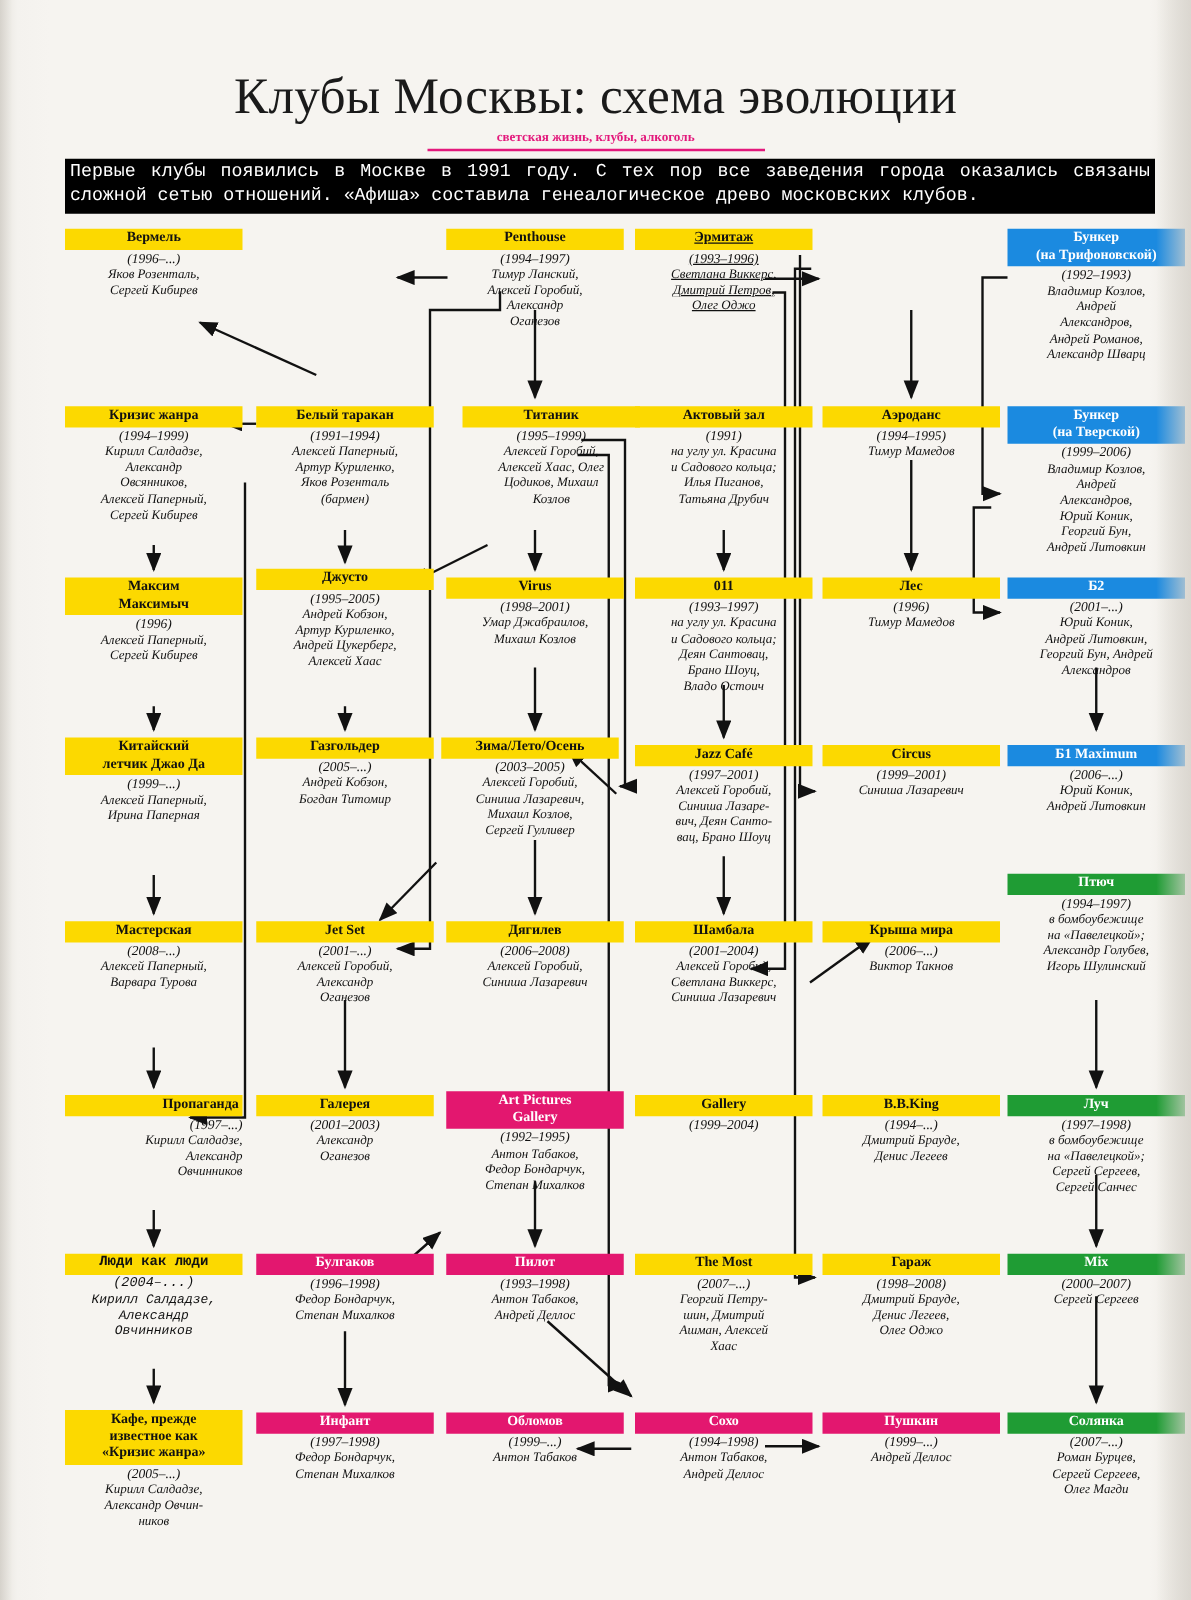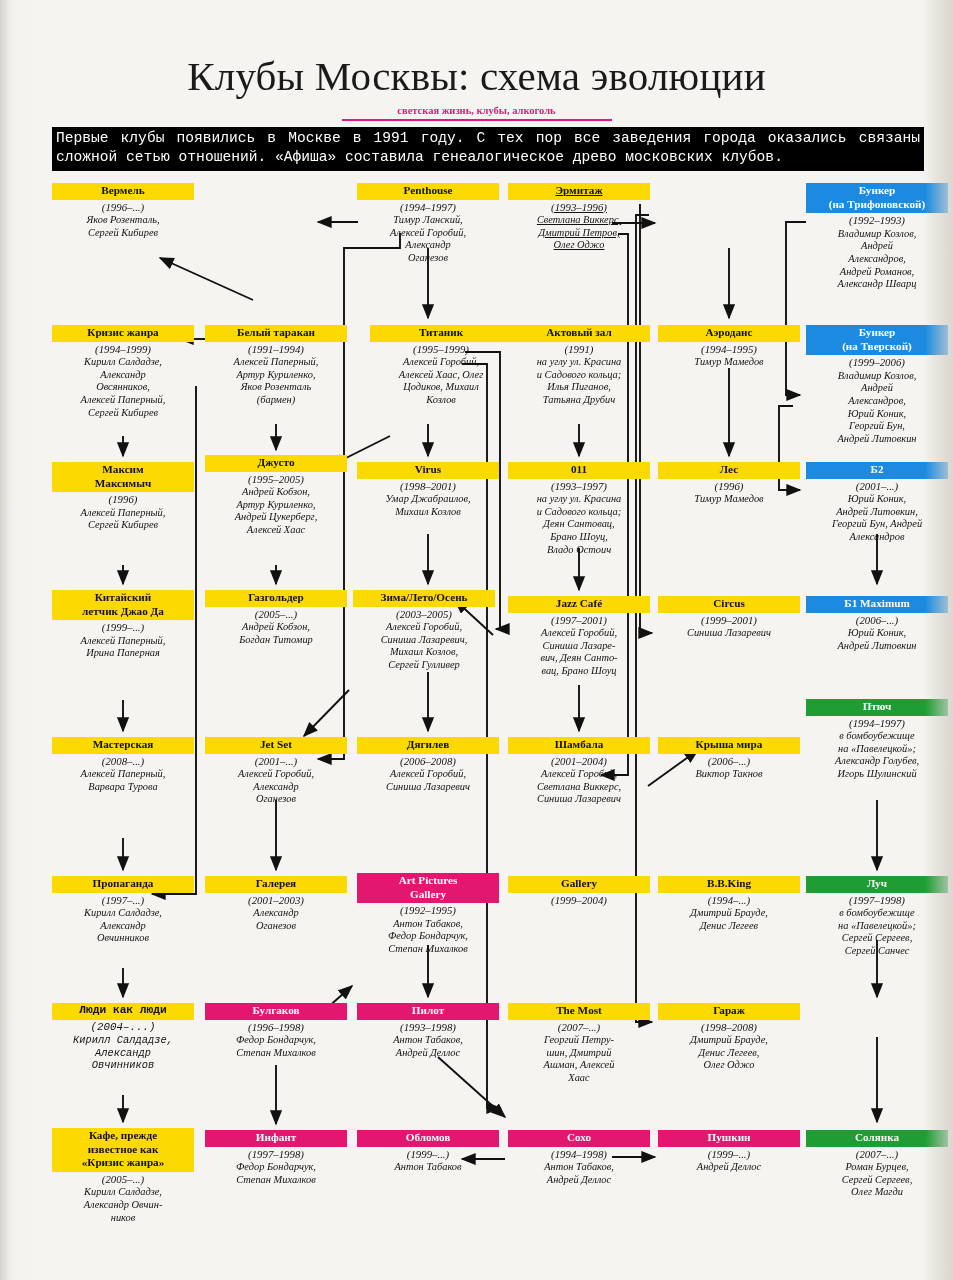--- a/index.html
+++ b/index.html
@@ -178,21 +178,21 @@
       <div class="node c-yellow" style="left: 52px; top: 590px;">
         <span class="name">Китайский<br>летчик Джао Да</span>
         <span class="years">(1999–...)</span>
         <span class="people">Алексей Паперный,<br>Ирина Паперная</span>
       </div>
       <div class="node c-yellow" style="left: 52px; top: 737px;">
         <span class="name">Мастерская</span>
         <span class="years">(2008–...)</span>
         <span class="people">Алексей Паперный,<br>Варвара Турова</span>
       </div>
-      <div class="node c-yellow" style="left: 52px; top: 876px;">
+      <div class="node c-yellow" style="left: 52px; top: 876px; text-align: right;">
         <span class="name">Пропаганда</span>
         <span class="years">(1997–...)</span>
         <span class="people">Кирилл Салдадзе,<br>Александр<br>Овчинников</span>
       </div>
       <div class="node c-yellow" style="left: 52px; top: 1003px; font-family: Liberation Mono, monospace;">
         <span class="name">Люди как люди</span>
         <span class="years">(2004–...)</span>
         <span class="people">Кирилл Салдадзе,<br>Александр<br>Овчинников</span>
       </div>
       <div class="node c-yellow" style="left: 52px; top: 1128px;">
@@ -372,20 +372,25 @@
       <div class="node c-green" style="left: 806px; top: 699px;">
         <span class="name">Птюч</span>
         <span class="years">(1994–1997)</span>
         <span class="people">в бомбоубежище<br>на «Павелецкой»;<br>Александр Голубев,<br>Игорь Шулинский</span>
       </div>
       <div class="node c-green" style="left: 806px; top: 876px;">
         <span class="name">Луч</span>
         <span class="years">(1997–1998)</span>
         <span class="people">в бомбоубежище<br>на «Павелецкой»;<br>Сергей Сергеев,<br>Сергей Санчес</span>
       </div>
+      <div class="node c-green" style="left: 806px; top: 1003px;">
+        <span class="name">Mix</span>
+        <span class="years">(2000–2007)</span>
+        <span class="people">Сергей Сергеев</span>
+      </div>
       <div class="node c-green" style="left: 806px; top: 1130px;">
         <span class="name">Солянка</span>
         <span class="years">(2007–...)</span>
         <span class="people">Роман Бурцев,<br>Сергей Сергеев,<br>Олег Магди</span>
       </div>
     </div>
 
 </div>
 
 </body></html>

